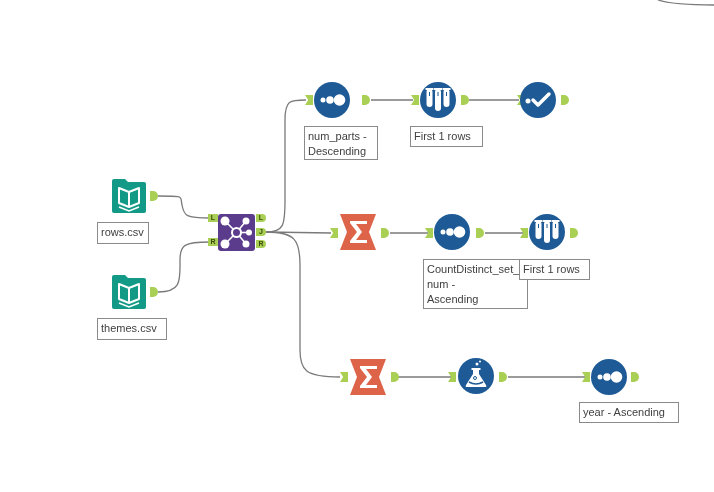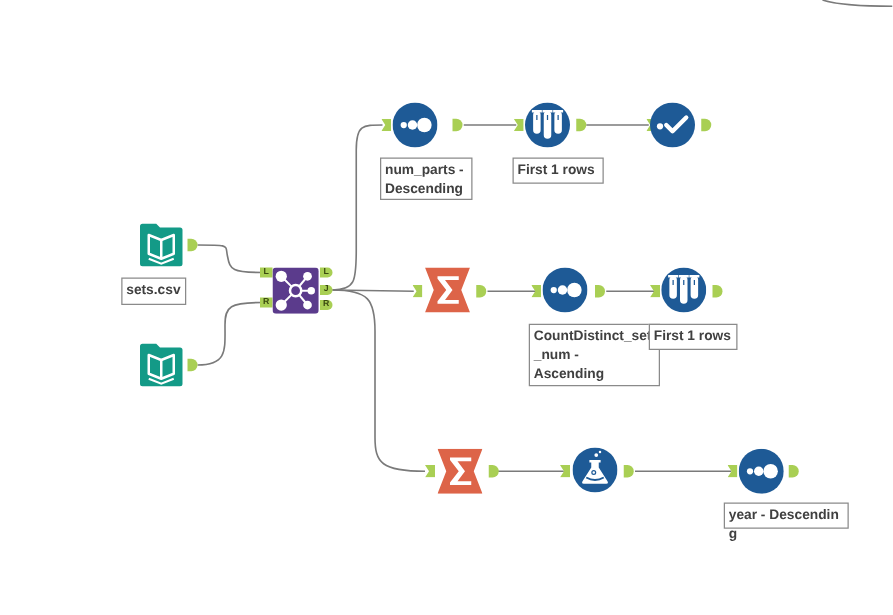--- a/index.html
+++ b/index.html
@@ -3,21 +3,21 @@
   <meta charset="utf-8">
   <style>
     html, body { margin:0; padding:0; }
     body { width:714px; height:492px; background:#ffffff; position:relative; overflow:hidden; font-family:"Liberation Sans", sans-serif; }
     #canvas { position:absolute; left:0; top:0; width:714px; height:492px; }
     .tool { position:absolute; width:36px; height:36px; cursor:pointer; }
     .tool svg { display:block; }
     .anchor { position:absolute; width:8px; height:10px; background:#a9cf54; }
     .anchor.in { clip-path:polygon(0 0,100% 0,100% 100%,0 100%,40% 50%); }
     .anchor.out { border-radius:0 5px 5px 0; }
-    .label { position:absolute; border:1px solid #8a8a8a; background:#fff; font-size:11px; line-height:15px; color:#404040; padding:2px 3px; box-sizing:border-box; white-space:pre-wrap; word-break:break-all;font-weight:bold; }
+    .label { position:absolute; border:1px solid #8a8a8a; background:#fff; font-size:11px; line-height:15px; color:#404040; padding:2px 3px; box-sizing:border-box; white-space:pre-wrap; word-break:break-all; }
     .ja { position:absolute; width:10px; height:8px; background:#a9cf54; font-size:7px; font-weight:bold; color:#3a4a10; line-height:8px; text-align:center; }
     .ja.in { border-radius:0; }
     .ja.out { border-radius:0 4px 4px 0; }
   </style>
 </head>
 <body>
 
 <div id="canvas">
   <svg width="714" height="492" style="position:absolute;left:0;top:0">
     <g fill="none" stroke="#7a7a7a" stroke-width="1.3">
@@ -38,31 +38,32 @@
 
   <div class="tool" style="left:111px;top:178px">
     <svg width="36" height="36" viewBox="0 0 36 36">
       <path d="M3,1 H14 L17,4 H33 Q35,4 35,6 V33 Q35,35 33,35 H3 Q1,35 1,33 V3 Q1,1 3,1 Z" fill="#139a87"></path>
       <path d="M8,10 L18,14 L28,10 V25 L18,29 L8,25 Z" fill="none" stroke="#fff" stroke-width="2" stroke-linejoin="round"></path>
       <line x1="18" y1="14" x2="18" y2="29" stroke="#fff" stroke-width="2"></line>
       <path d="M8,29 L18,33 L28,29" fill="none" stroke="#fff" stroke-width="1.6"></path>
     </svg>
   </div>
   <div class="anchor out" style="left:150px;top:191px"></div>
-  <div class="label" style="left:97px;top:222px;width:52px;height:22px">sets.csv</div>
+  <div class="label" style="left:97px;top:222px;width:52px;height:22px">rows.csv</div>
 
   <div class="tool" style="left:111px;top:274px">
     <svg width="36" height="36" viewBox="0 0 36 36">
       <path d="M3,1 H14 L17,4 H33 Q35,4 35,6 V33 Q35,35 33,35 H3 Q1,35 1,33 V3 Q1,1 3,1 Z" fill="#139a87"></path>
       <path d="M8,10 L18,14 L28,10 V25 L18,29 L8,25 Z" fill="none" stroke="#fff" stroke-width="2" stroke-linejoin="round"></path>
       <line x1="18" y1="14" x2="18" y2="29" stroke="#fff" stroke-width="2"></line>
       <path d="M8,29 L18,33 L28,29" fill="none" stroke="#fff" stroke-width="1.6"></path>
     </svg>
   </div>
   <div class="anchor out" style="left:150px;top:287px"></div>
+  <div class="label" style="left:97px;top:318px;width:70px;height:22px">themes.csv</div>
 
   <div class="ja in" style="left:208px;top:214px">L</div>
   <div class="ja in" style="left:208px;top:238px">R</div>
   <div class="tool" style="left:218px;top:214px;width:37px;height:37px">
     <svg width="37" height="37" viewBox="0 0 37 37">
       <rect x="0" y="0" width="37" height="37" rx="3" fill="#5b3b8c"></rect>
       <g stroke="#fff" stroke-width="1.6">
         <line x1="18.5" y1="18.5" x2="7" y2="7"></line>
         <line x1="18.5" y1="18.5" x2="28" y2="7"></line>
         <line x1="18.5" y1="18.5" x2="7" y2="30"></line>
@@ -196,14 +197,14 @@
   <div class="anchor in" style="left:582px;top:372px"></div>
   <div class="tool" style="left:591px;top:359px">
     <svg width="36" height="36" viewBox="0 0 36 36">
       <circle cx="18" cy="18" r="18" fill="#1e5a96"></circle>
       <circle cx="9" cy="18" r="2.5" fill="#fff"></circle>
       <circle cx="16" cy="18" r="3.8" fill="#fff"></circle>
       <circle cx="25.5" cy="18" r="5.8" fill="#fff"></circle>
     </svg>
   </div>
   <div class="anchor out" style="left:631px;top:372px"></div>
-  <div class="label" style="left:579px;top:402px;width:100px;height:21px">year - Descending</div>
+  <div class="label" style="left:579px;top:402px;width:100px;height:21px">year - Ascending</div>
 </div>
 
 </body></html>

